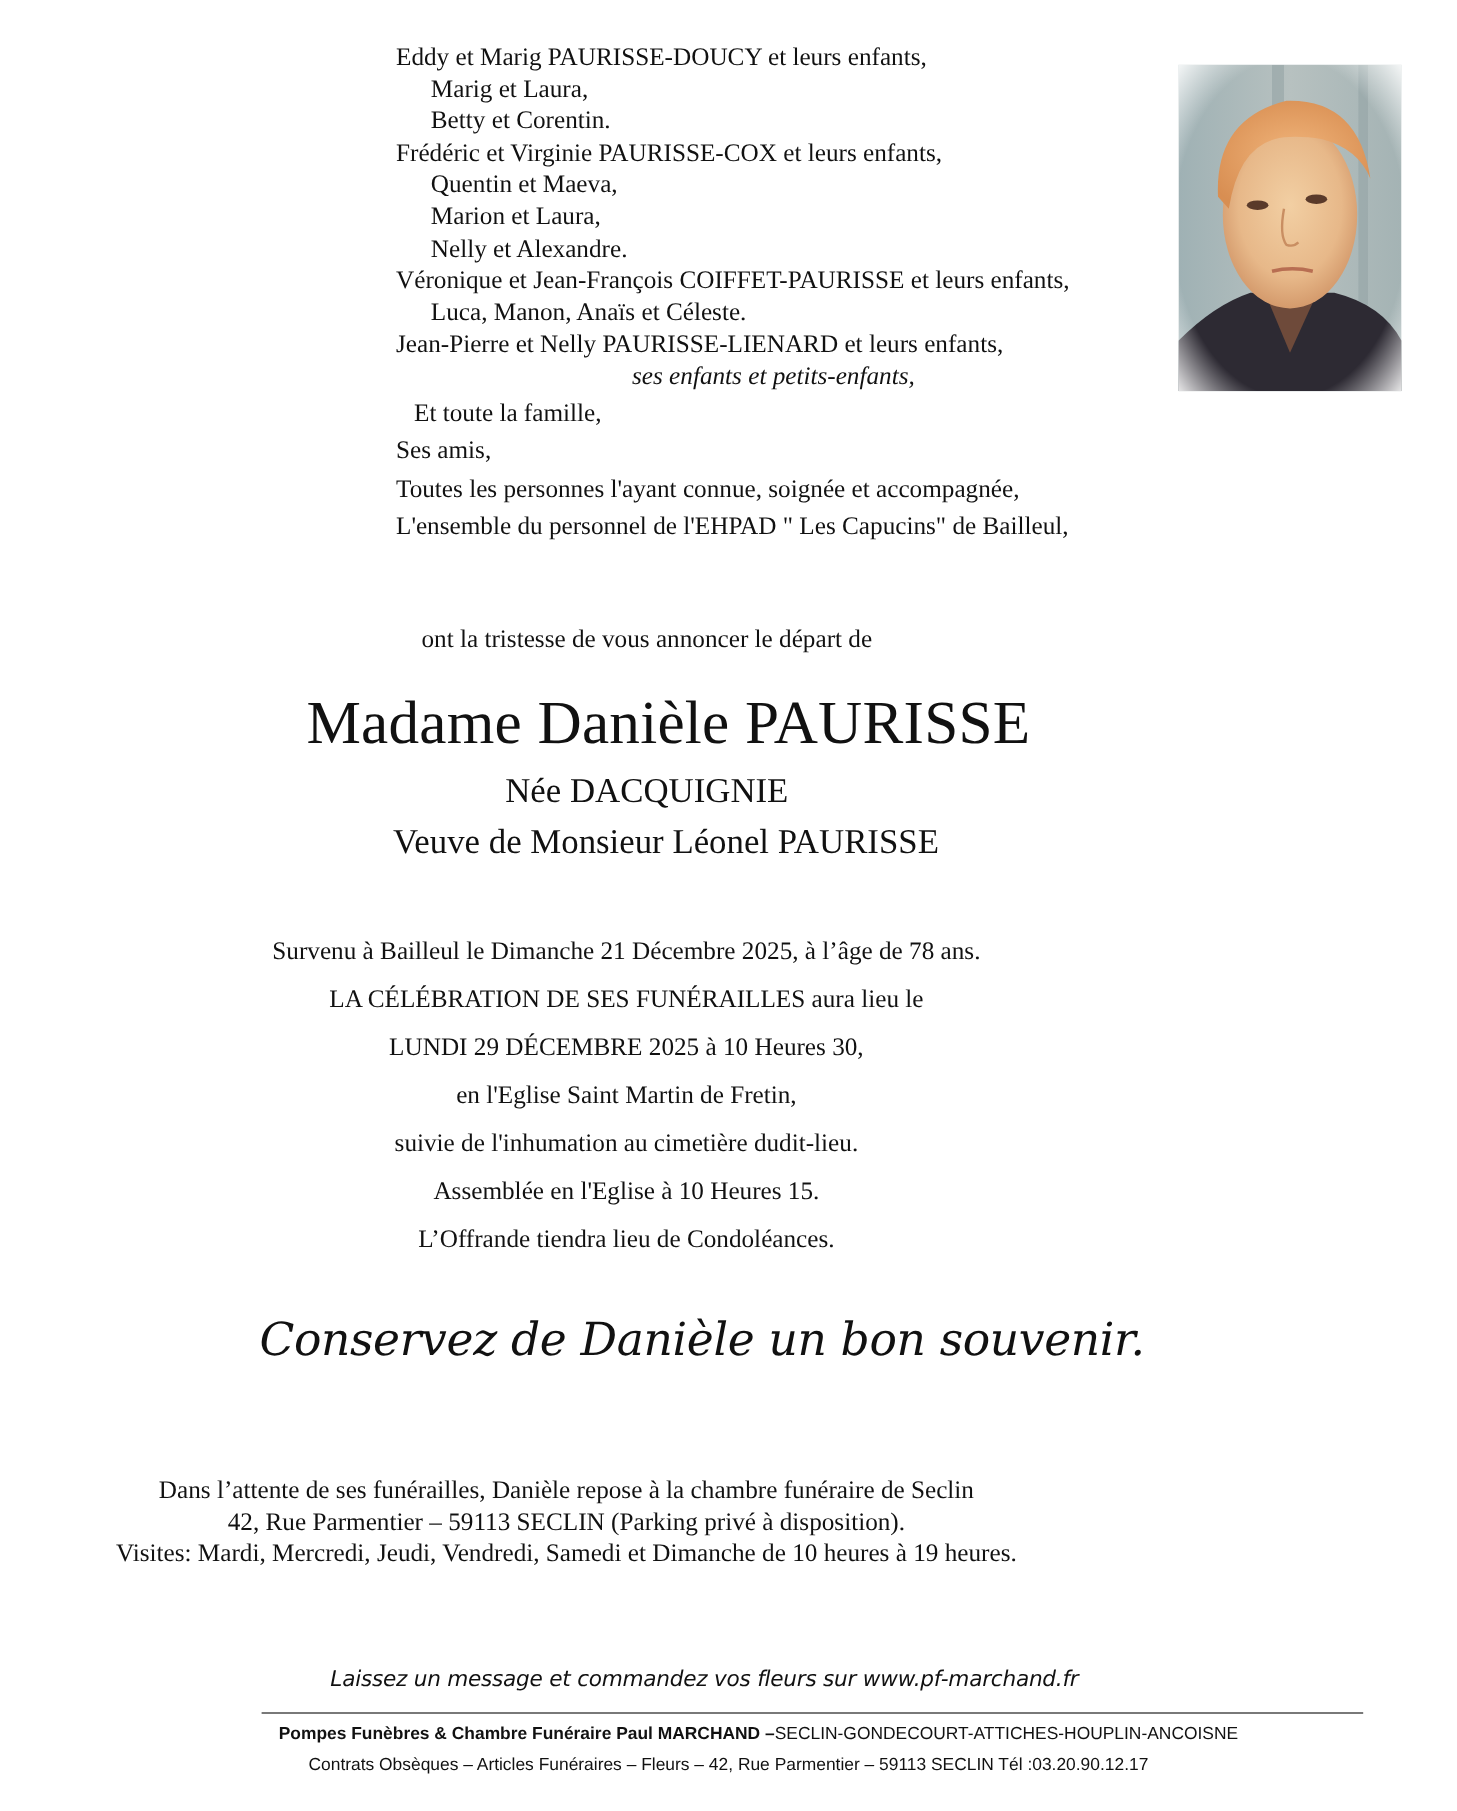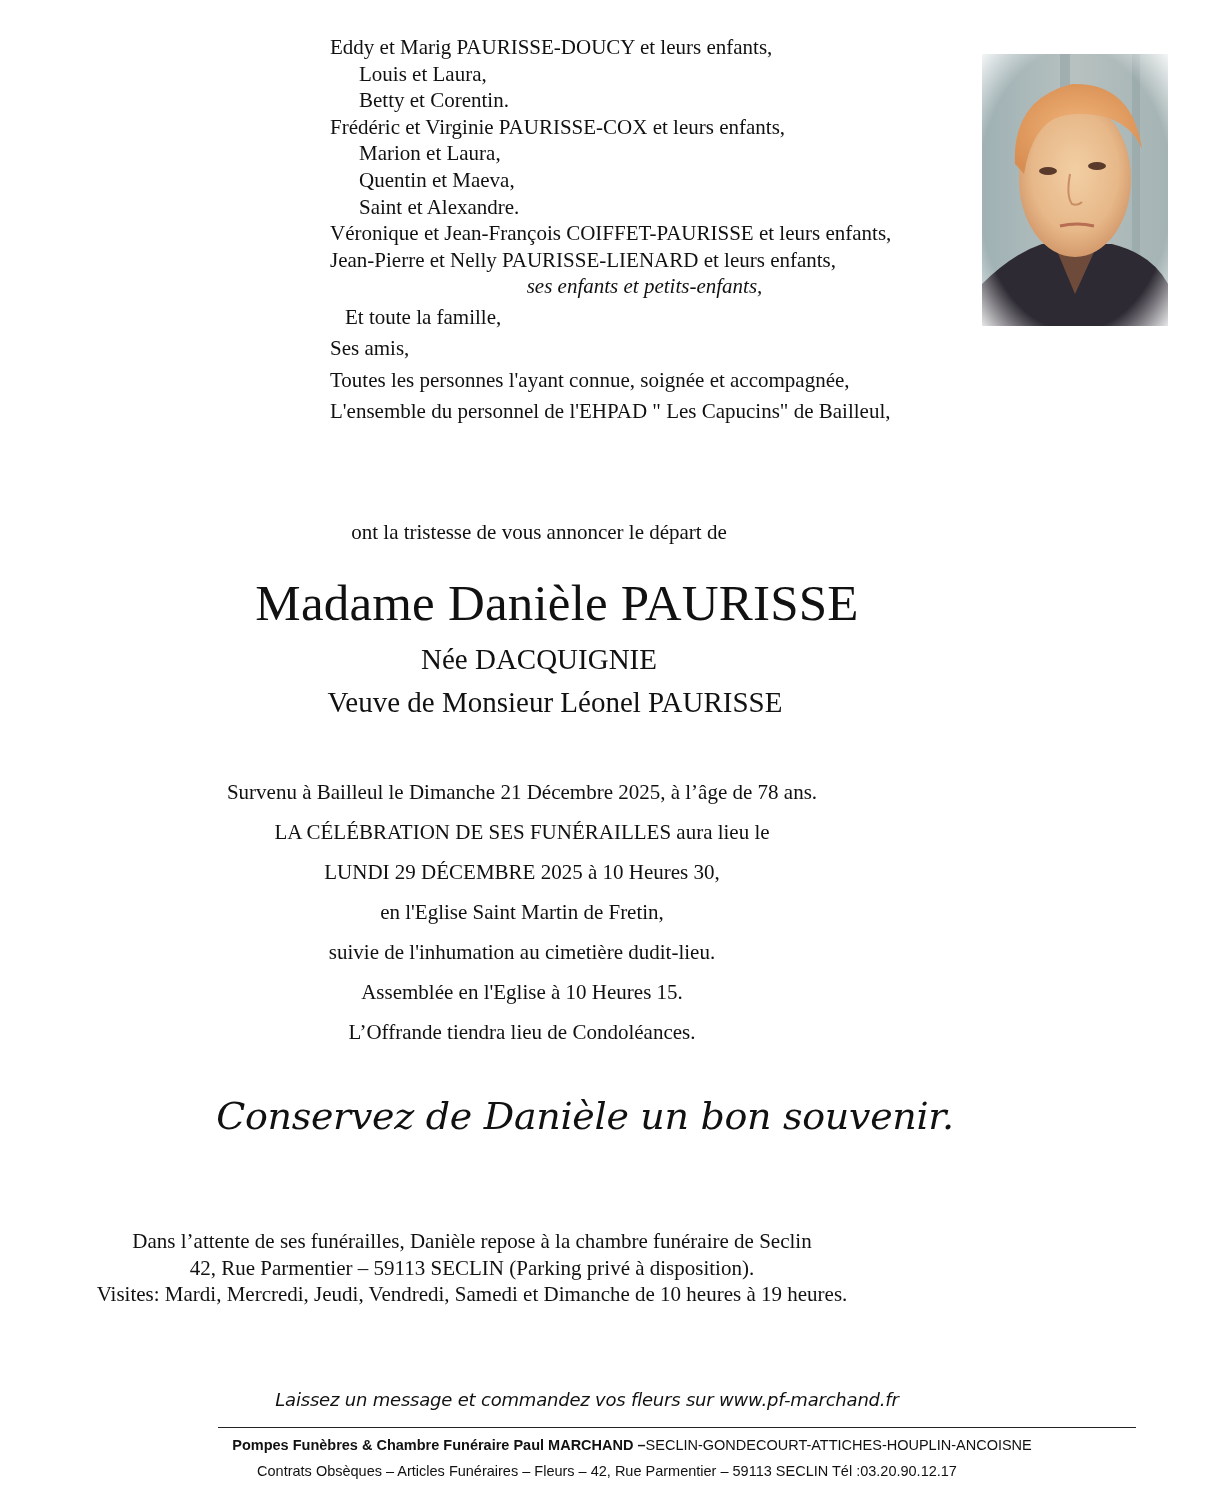--- a/index.html
+++ b/index.html
@@ -125,27 +125,28 @@
       font-size: 14.5px;
       left: 0;
       text-align: center;
     }
   </style>
 </head>
 <body>
 
 <div class="family">
   <span class="line">Eddy et Marig PAURISSE-DOUCY et leurs enfants,</span>
-  <span class="line indent">Louis et Laura,</span>
+  <span class="line indent">Marig et Laura,</span>
   <span class="line indent">Betty et Corentin.</span>
   <span class="line">Frédéric et Virginie PAURISSE-COX et leurs enfants,</span>
+  <span class="line indent">Quentin et Maeva,</span>
   <span class="line indent">Marion et Laura,</span>
-  <span class="line indent">Quentin et Maeva,</span>
-  <span class="line indent">Saint et Alexandre.</span>
+  <span class="line indent">Nelly et Alexandre.</span>
   <span class="line">Véronique et Jean-François COIFFET-PAURISSE et leurs enfants,</span>
+  <span class="line indent">Luca, Manon, Anaïs et Céleste.</span>
   <span class="line">Jean-Pierre et Nelly PAURISSE-LIENARD et leurs enfants,</span>
   <span class="line italic-right">ses enfants et petits-enfants,</span>
   <span class="line spaced gap-top">Et toute la famille,</span>
   <span class="line spaced">Ses amis,</span>
   <span class="line spaced">Toutes les personnes l'ayant connue, soignée et accompagnée,</span>
   <span class="line spaced">L'ensemble du personnel de l'EHPAD " Les Capucins" de Bailleul,</span>
 </div>
 
 <div class="photo" title="Portrait photograph of the deceased">
   <svg viewBox="0 0 186 272" preserveAspectRatio="none">

